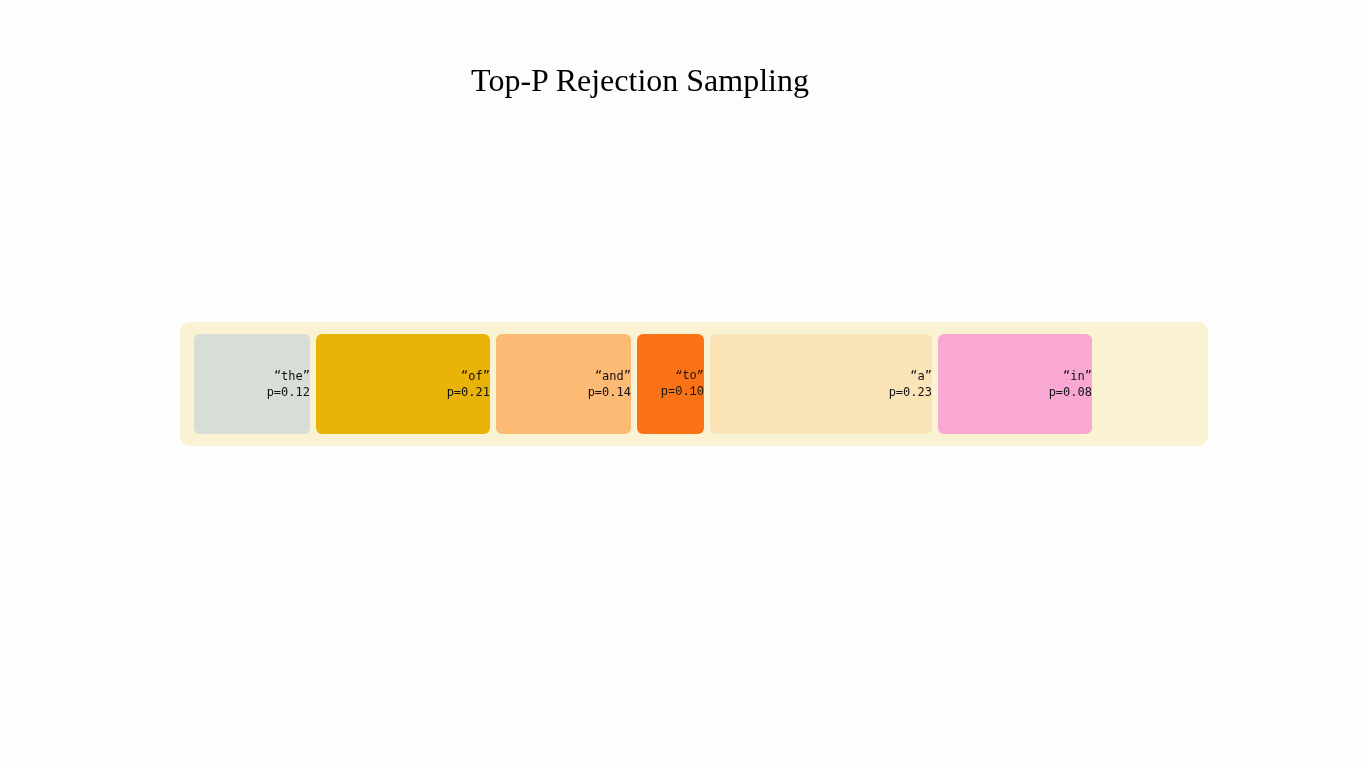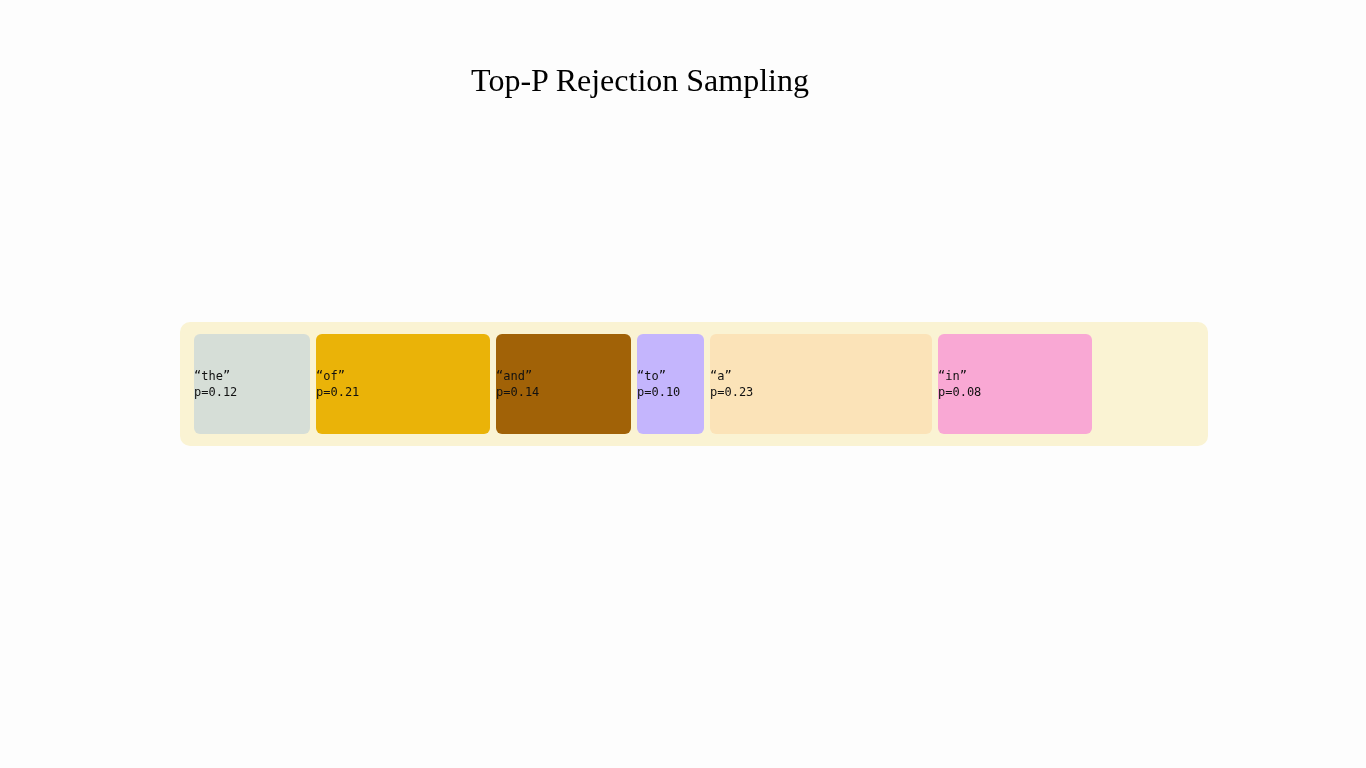--- a/index.html
+++ b/index.html
@@ -24,21 +24,21 @@
     border-radius: 10px;
     padding: 12px 14px;
     display: flex;
     gap: 6px;
   }
   .token {
     height: 100px;
     border-radius: 6px;
     display: flex;
     flex-direction: column;
-    align-items: flex-start;
+    align-items: flex-end;
     justify-content: center;
     font-family: ui-monospace, SFMono-Regular, Menlo, Consolas, monospace;
     font-size: 12px;
     line-height: 1.35;
     color: #111;
     text-align: center;
   }
   .token .word { font-weight: 400; }
   .token .prob { font-weight: 400; }
 </style>
@@ -49,25 +49,25 @@
   <div class="title">Top-P Rejection Sampling</div>
   <div class="band" id="band">
       <div class="token" style="width: 116px; background: rgb(214, 222, 215);">
         <div class="word">“the”</div>
         <div class="prob">p=0.12</div>
       </div>
       <div class="token" style="width: 174px; background: #eab308;">
         <div class="word">“of”</div>
         <div class="prob">p=0.21</div>
       </div>
-      <div class="token" style="width: 135px; background: #a16207;">
+      <div class="token" style="width: 135px; background: #fdba74;">
         <div class="word">“and”</div>
         <div class="prob">p=0.14</div>
       </div>
-      <div class="token" style="width: 67px; background: #c4b5fd;">
+      <div class="token" style="width: 67px; background: #f97316; font-family: Liberation Mono, monospace;">
         <div class="word">“to”</div>
         <div class="prob">p=0.10</div>
       </div>
       <div class="token" style="width: 222px; background: rgb(251, 227, 184);">
         <div class="word">“a”</div>
         <div class="prob">p=0.23</div>
       </div>
       <div class="token" style="width: 154px; background: #f9a8d4;">
         <div class="word">“in”</div>
         <div class="prob">p=0.08</div>

